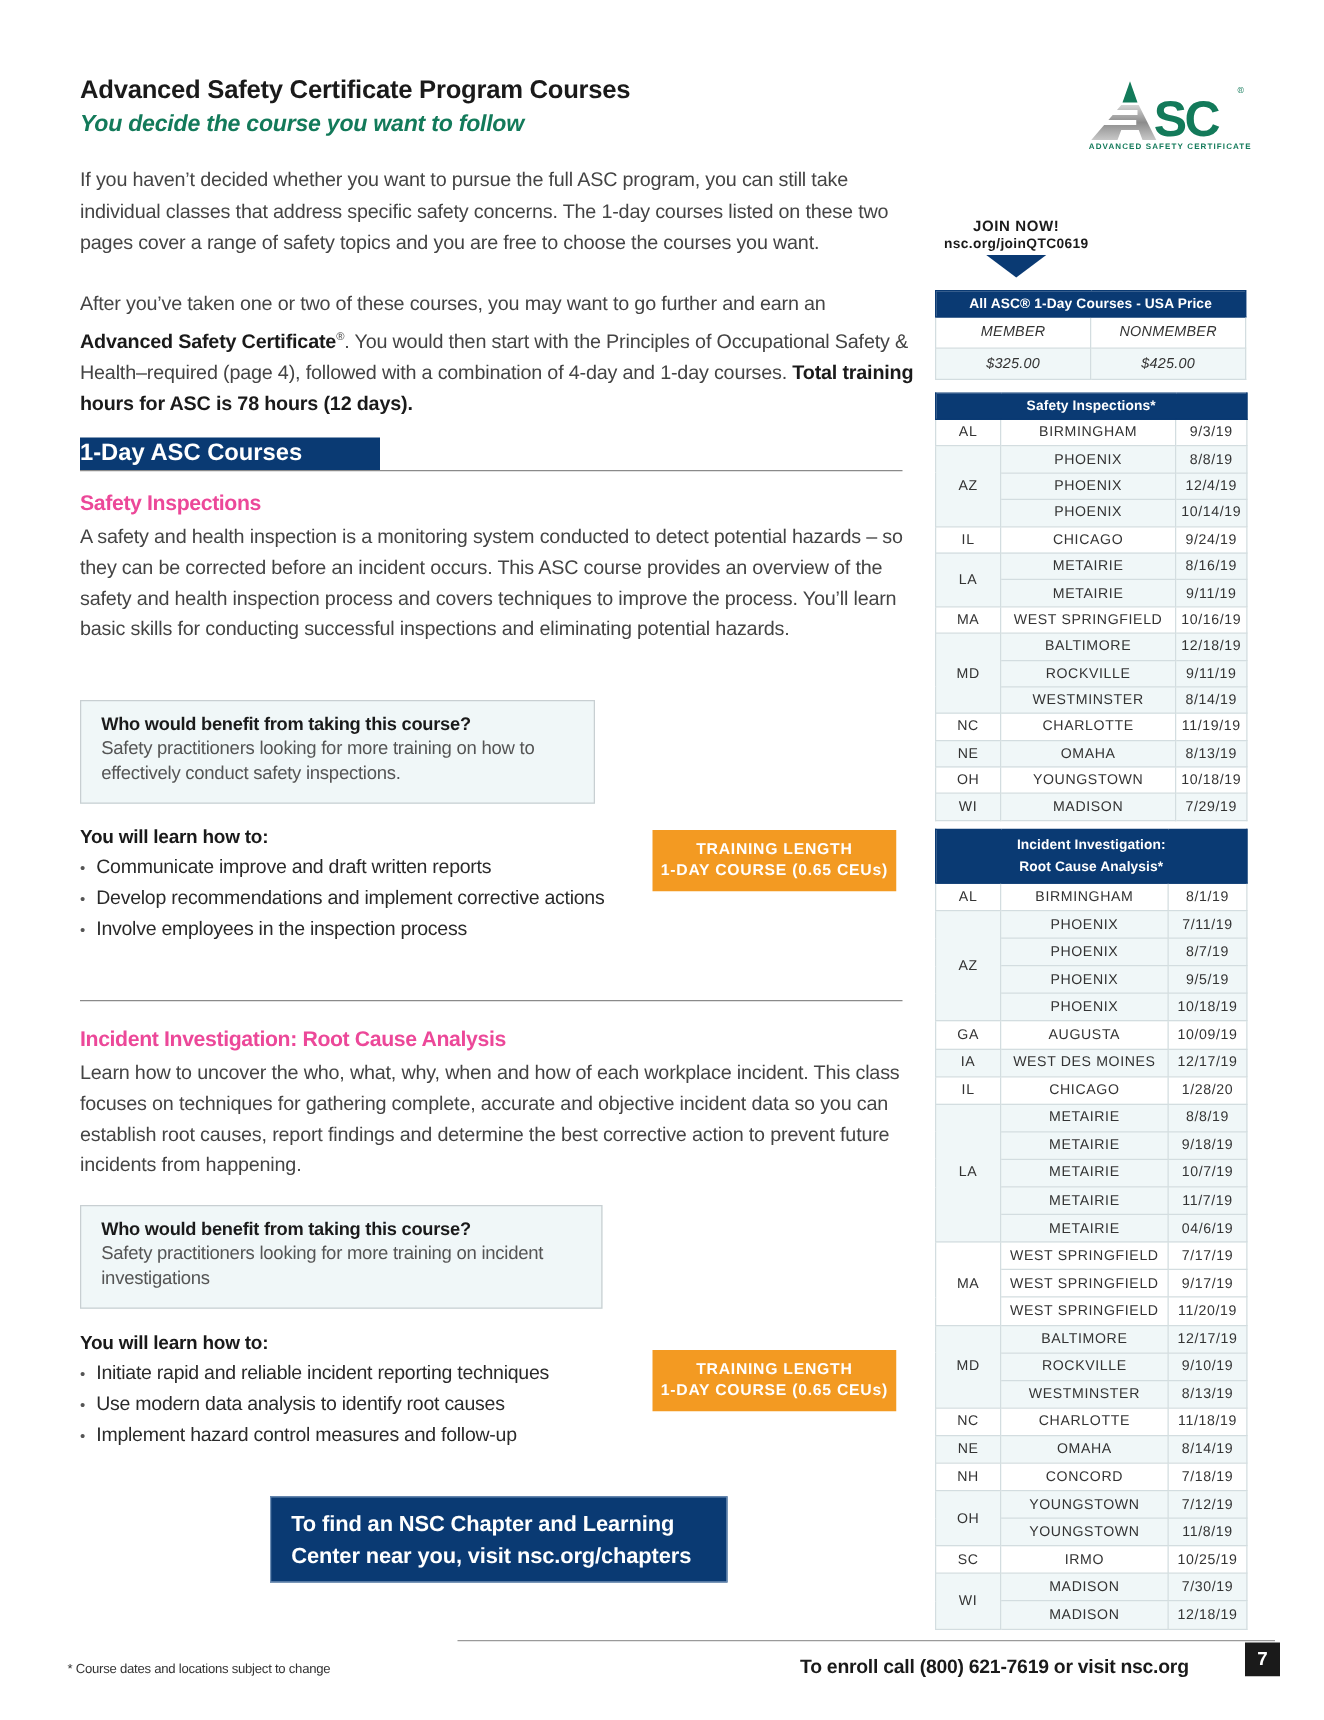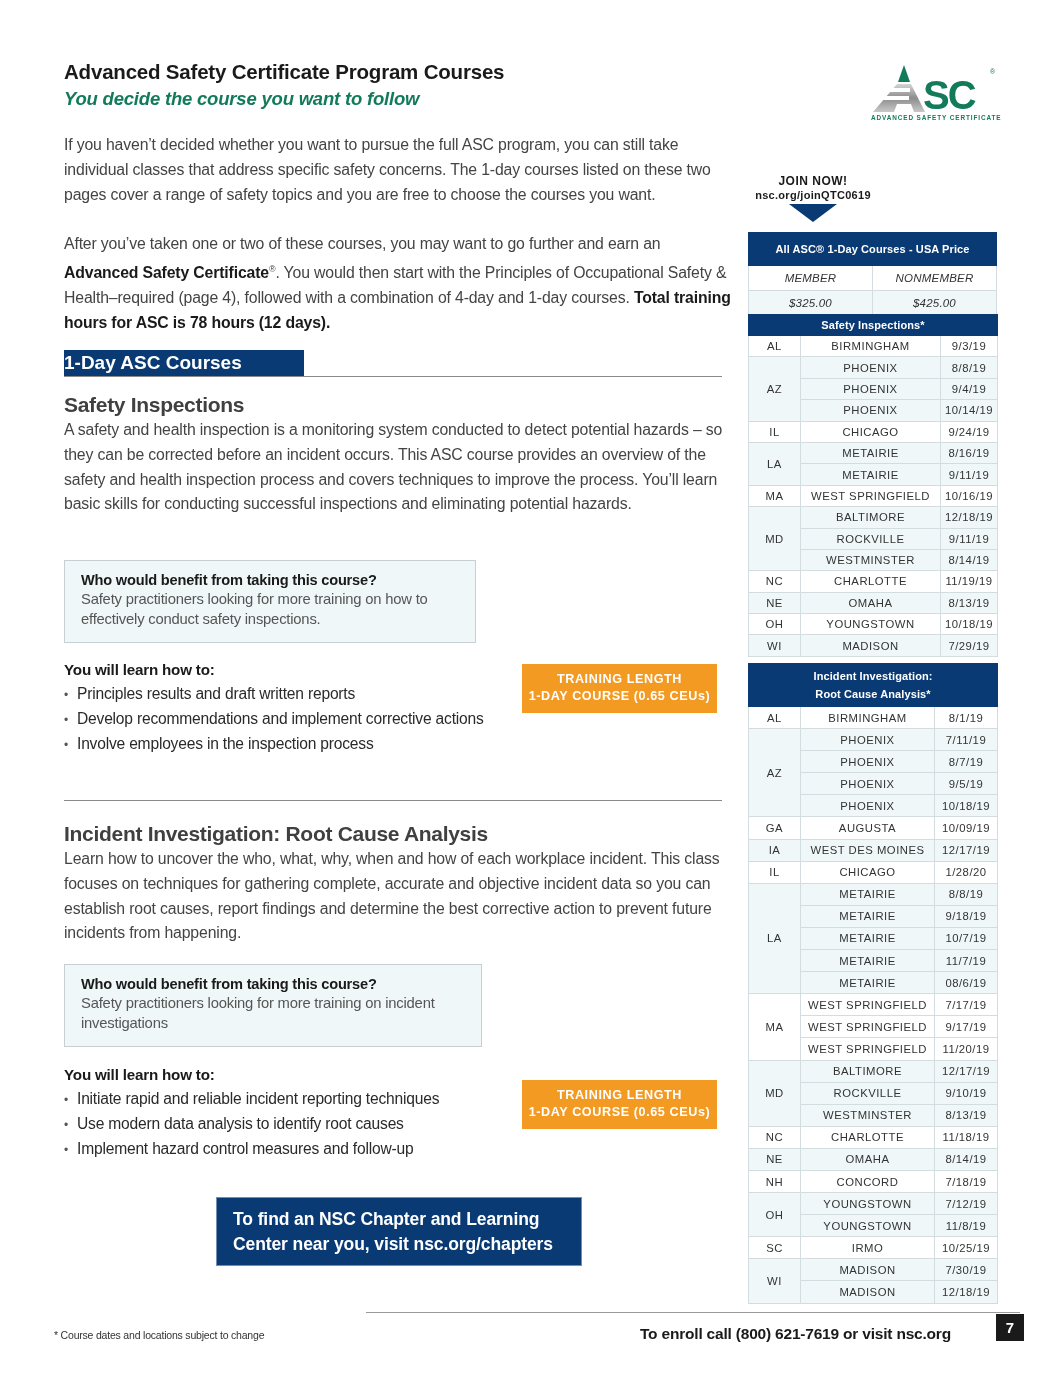--- a/index.html
+++ b/index.html
@@ -23,21 +23,21 @@
 
     .join { left: 745px; top: 174px; width: 136px; text-align: center; }
     .join .join-title { font-size: 12px; font-weight: bold; color: #1a1a1a; letter-spacing: 0.5px; }
     .join .join-url { font-size: 11px; font-weight: bold; color: #1a1a1a; letter-spacing: 0.3px; margin-top: 1px; }
     .join .arrow { width: 0; height: 0; margin: 3px auto 0; border-left: 24px solid transparent; border-right: 24px solid transparent; border-top: 18px solid #0a3a73; }
 
     
     .section-bar { left: 64px; top: 350px; width: 240px; height: 26px; background: #0a3a73; color: #fff; font-size: 19px; font-weight: bold; line-height: 26px; }
     .section-rule { left: 64px; top: 376px; width: 658px; height: 1px; background: #8a8a8a; }
 
-    .course-title { left: 64px; font-size: 21px; font-weight: bold; color: #404040; letter-spacing: -0.3px; }
+    .course-title { left: 64px; font-size: 17px; font-weight: bold; color: #ec4899; letter-spacing: -0.3px; }
     .ct1 { top: 393px; }
     .ct2 { top: 822px; }
     .desc1 { top: 418px; }
     .desc2 { top: 847px; }
 
     .benefit-box { left: 64px; background: #f0f7f8; border: 1px solid #c8cfd2; padding: 10px 16px 10px 16px; }
     .bb1 { top: 560px; width: 412px; height: 83px; }
     .bb2 { top: 964px; width: 418px; height: 83px; }
     .benefit-box .bq { font-size: 14.6px; font-weight: bold; color: #1a1a1a; letter-spacing: -0.2px; line-height: 19px; }
     .benefit-box .ba { font-size: 14.8px; color: #555; line-height: 19.5px; letter-spacing: -0.2px; }
@@ -64,21 +64,21 @@
     .enroll { left: 640px; top: 1325px; font-size: 15.5px; font-weight: bold; color: #1a1a1a; letter-spacing: -0.2px; }
     .page-num { left: 996px; top: 1314px; width: 28px; height: 27px; background: #1a1a1a; color: #fff; font-size: 15px; font-weight: bold; text-align: center; line-height: 27px; }
 
     
     .tbl { position: absolute; left: 748px; width: 249px; border-collapse: collapse; table-layout: fixed; font-size: 11.3px; color: #333; letter-spacing: 0.5px; }
     .tbl th { background: #0a3a73; color: #fff; font-weight: bold; font-size: 11px; letter-spacing: 0.1px; text-align: center; border: 1px solid #0a3a73; }
     .tbl td { border: 1px solid #d3dde0; text-align: center; padding: 0; }
     .tbl tr.alt td { background: #f0f7f8; }
 
     .price-tbl { top: 232px; }
-    .price-tbl th { height: 33px; }
+    .price-tbl th { height: 21px; }
     .price-tbl td { height: 25px; font-size: 11.5px; letter-spacing: 0.2px; font-style: italic; }
     .price-tbl tr.p-row td { background: #f0f7f8; }
 
     .si-tbl { top: 314px; }
     .si-tbl th { height: 21px; }
     .si-tbl td { height: 21.4px; }
 
     .ii-tbl { top: 663px; }
     .ii-tbl th { height: 43px; line-height: 18px; }
     .ii-tbl td { height: 22.1px; }
@@ -150,21 +150,21 @@
         <td>BIRMINGHAM</td>
         <td>9/3/19</td>
       </tr>
       <tr class="alt">
         <td rowspan="3">AZ</td>
         <td>PHOENIX</td>
         <td>8/8/19</td>
       </tr>
       <tr class="alt">
         <td>PHOENIX</td>
-        <td>9/4/19</td>
+        <td>12/4/19</td>
       </tr>
       <tr class="alt">
         <td>PHOENIX</td>
         <td>10/14/19</td>
       </tr>
       <tr>
         <td rowspan="1">IL</td>
         <td>CHICAGO</td>
         <td>9/24/19</td>
       </tr>
@@ -279,21 +279,21 @@
       <tr class="alt">
         <td>METAIRIE</td>
         <td>10/7/19</td>
       </tr>
       <tr class="alt">
         <td>METAIRIE</td>
         <td>11/7/19</td>
       </tr>
       <tr class="alt">
         <td>METAIRIE</td>
-        <td>08/6/19</td>
+        <td>04/6/19</td>
       </tr>
       <tr>
         <td rowspan="3">MA</td>
         <td>WEST SPRINGFIELD</td>
         <td>7/17/19</td>
       </tr>
       <tr>
         <td>WEST SPRINGFIELD</td>
         <td>9/17/19</td>
       </tr>
@@ -359,21 +359,21 @@
 <div class="abs section-rule"></div>
 
 <div class="abs course-title ct1">Safety Inspections</div>
 <div class="abs para desc1">A safety and health inspection is a monitoring system conducted to detect potential hazards – so they can be corrected before an incident occurs. This ASC course provides an overview of the safety and health inspection process and covers techniques to improve the process. You’ll learn basic skills for conducting successful inspections and eliminating potential hazards.</div>
 <div class="abs benefit-box bb1">
   <div class="bq">Who would benefit from taking this course?</div>
   <div class="ba">Safety practitioners looking for more training on how to effectively conduct safety inspections.</div>
 </div>
 <div class="abs learn-title lt1">You will learn how to:</div>
 <ul class="abs learn-list ll1">
-  <li>Principles results and draft written reports</li>
+  <li>Communicate improve and draft written reports</li>
   <li>Develop recommendations and implement corrective actions</li>
   <li>Involve employees in the inspection process</li>
 </ul>
 <div class="abs badge bd1">
   <div>TRAINING LENGTH</div>
   <div>1-DAY COURSE (0.65 CEUs)</div>
 </div>
 
 <div class="abs divider"></div>
 

